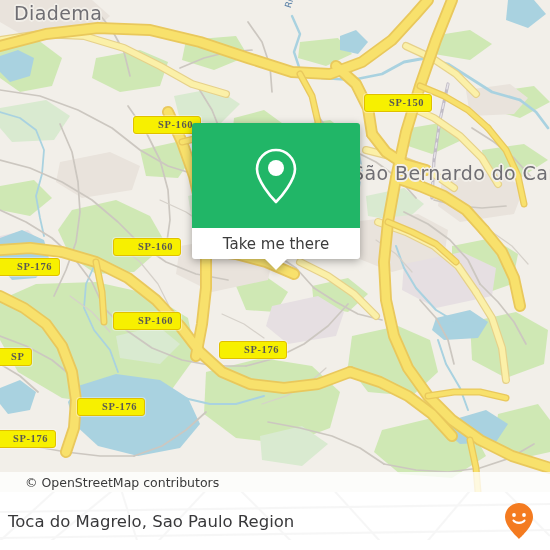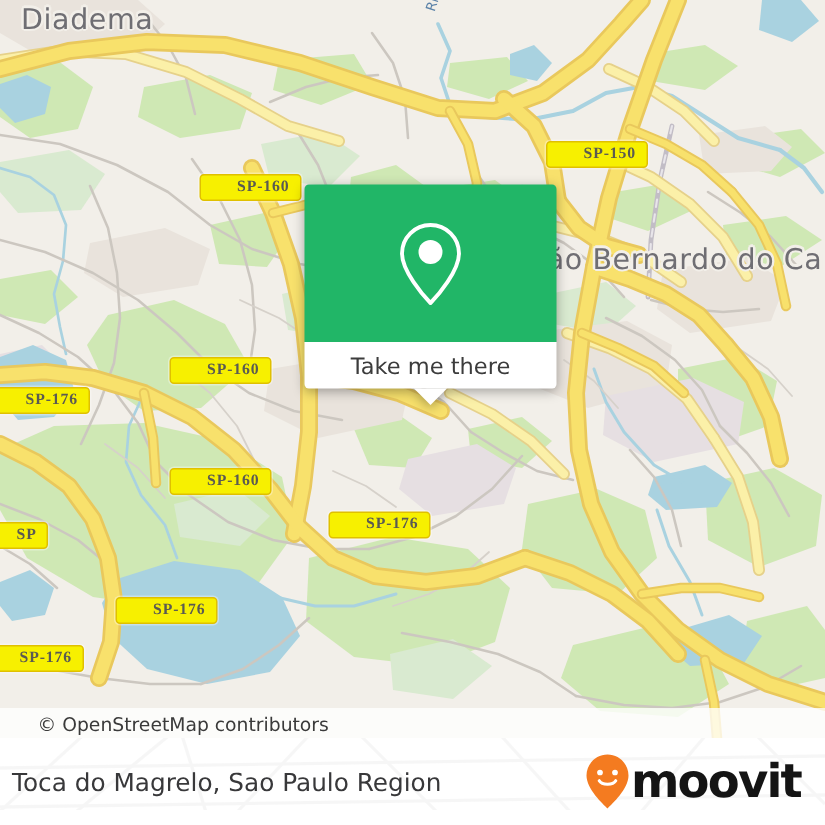--- a/index.html
+++ b/index.html
@@ -83,21 +83,21 @@
   #attribution-text {
     font-family: "DejaVu Sans", sans-serif;
     font-size: 12.5px;
     color: #3a3a3a;
     padding-left: 25px;
   }
 
   
   #callout {
     position: absolute;
-    left: 203px;
+    left: 192px;
     top: 123px;
     width: 168px;
     filter: drop-shadow(0 2px 4px rgba(0,0,0,.33));
   }
   #callout-head {
     height: 105px;
     background: #21b667;
     border-radius: 3px 3px 0 0;
     display: flex;
     align-items: center;
@@ -447,17 +447,16 @@
 
     <div id="footer-title">Toca do Magrelo, Sao Paulo Region</div>
 
     <div id="brand">
       <svg width="30" height="38" viewBox="0 0 30 38">
         <path d="M15 1 C7.3 1 1 7.3 1 15 C1 24 12 34 15 37 C18 34 29 24 29 15 C29 7.3 22.7 1 15 1 Z" fill="#f47b20"></path>
         <circle cx="10" cy="13" r="1.9" fill="#ffffff"></circle>
         <circle cx="20" cy="13" r="1.9" fill="#ffffff"></circle>
         <path d="M9.5 18.5 C11.4 21.6 18.6 21.6 20.5 18.5" fill="none" stroke="#ffffff" stroke-width="2.1" stroke-linecap="round"></path>
       </svg>
-      <span id="brand-word">moovit</span>
     </div>
   </div>
 
 </div>
 
 </body></html>

